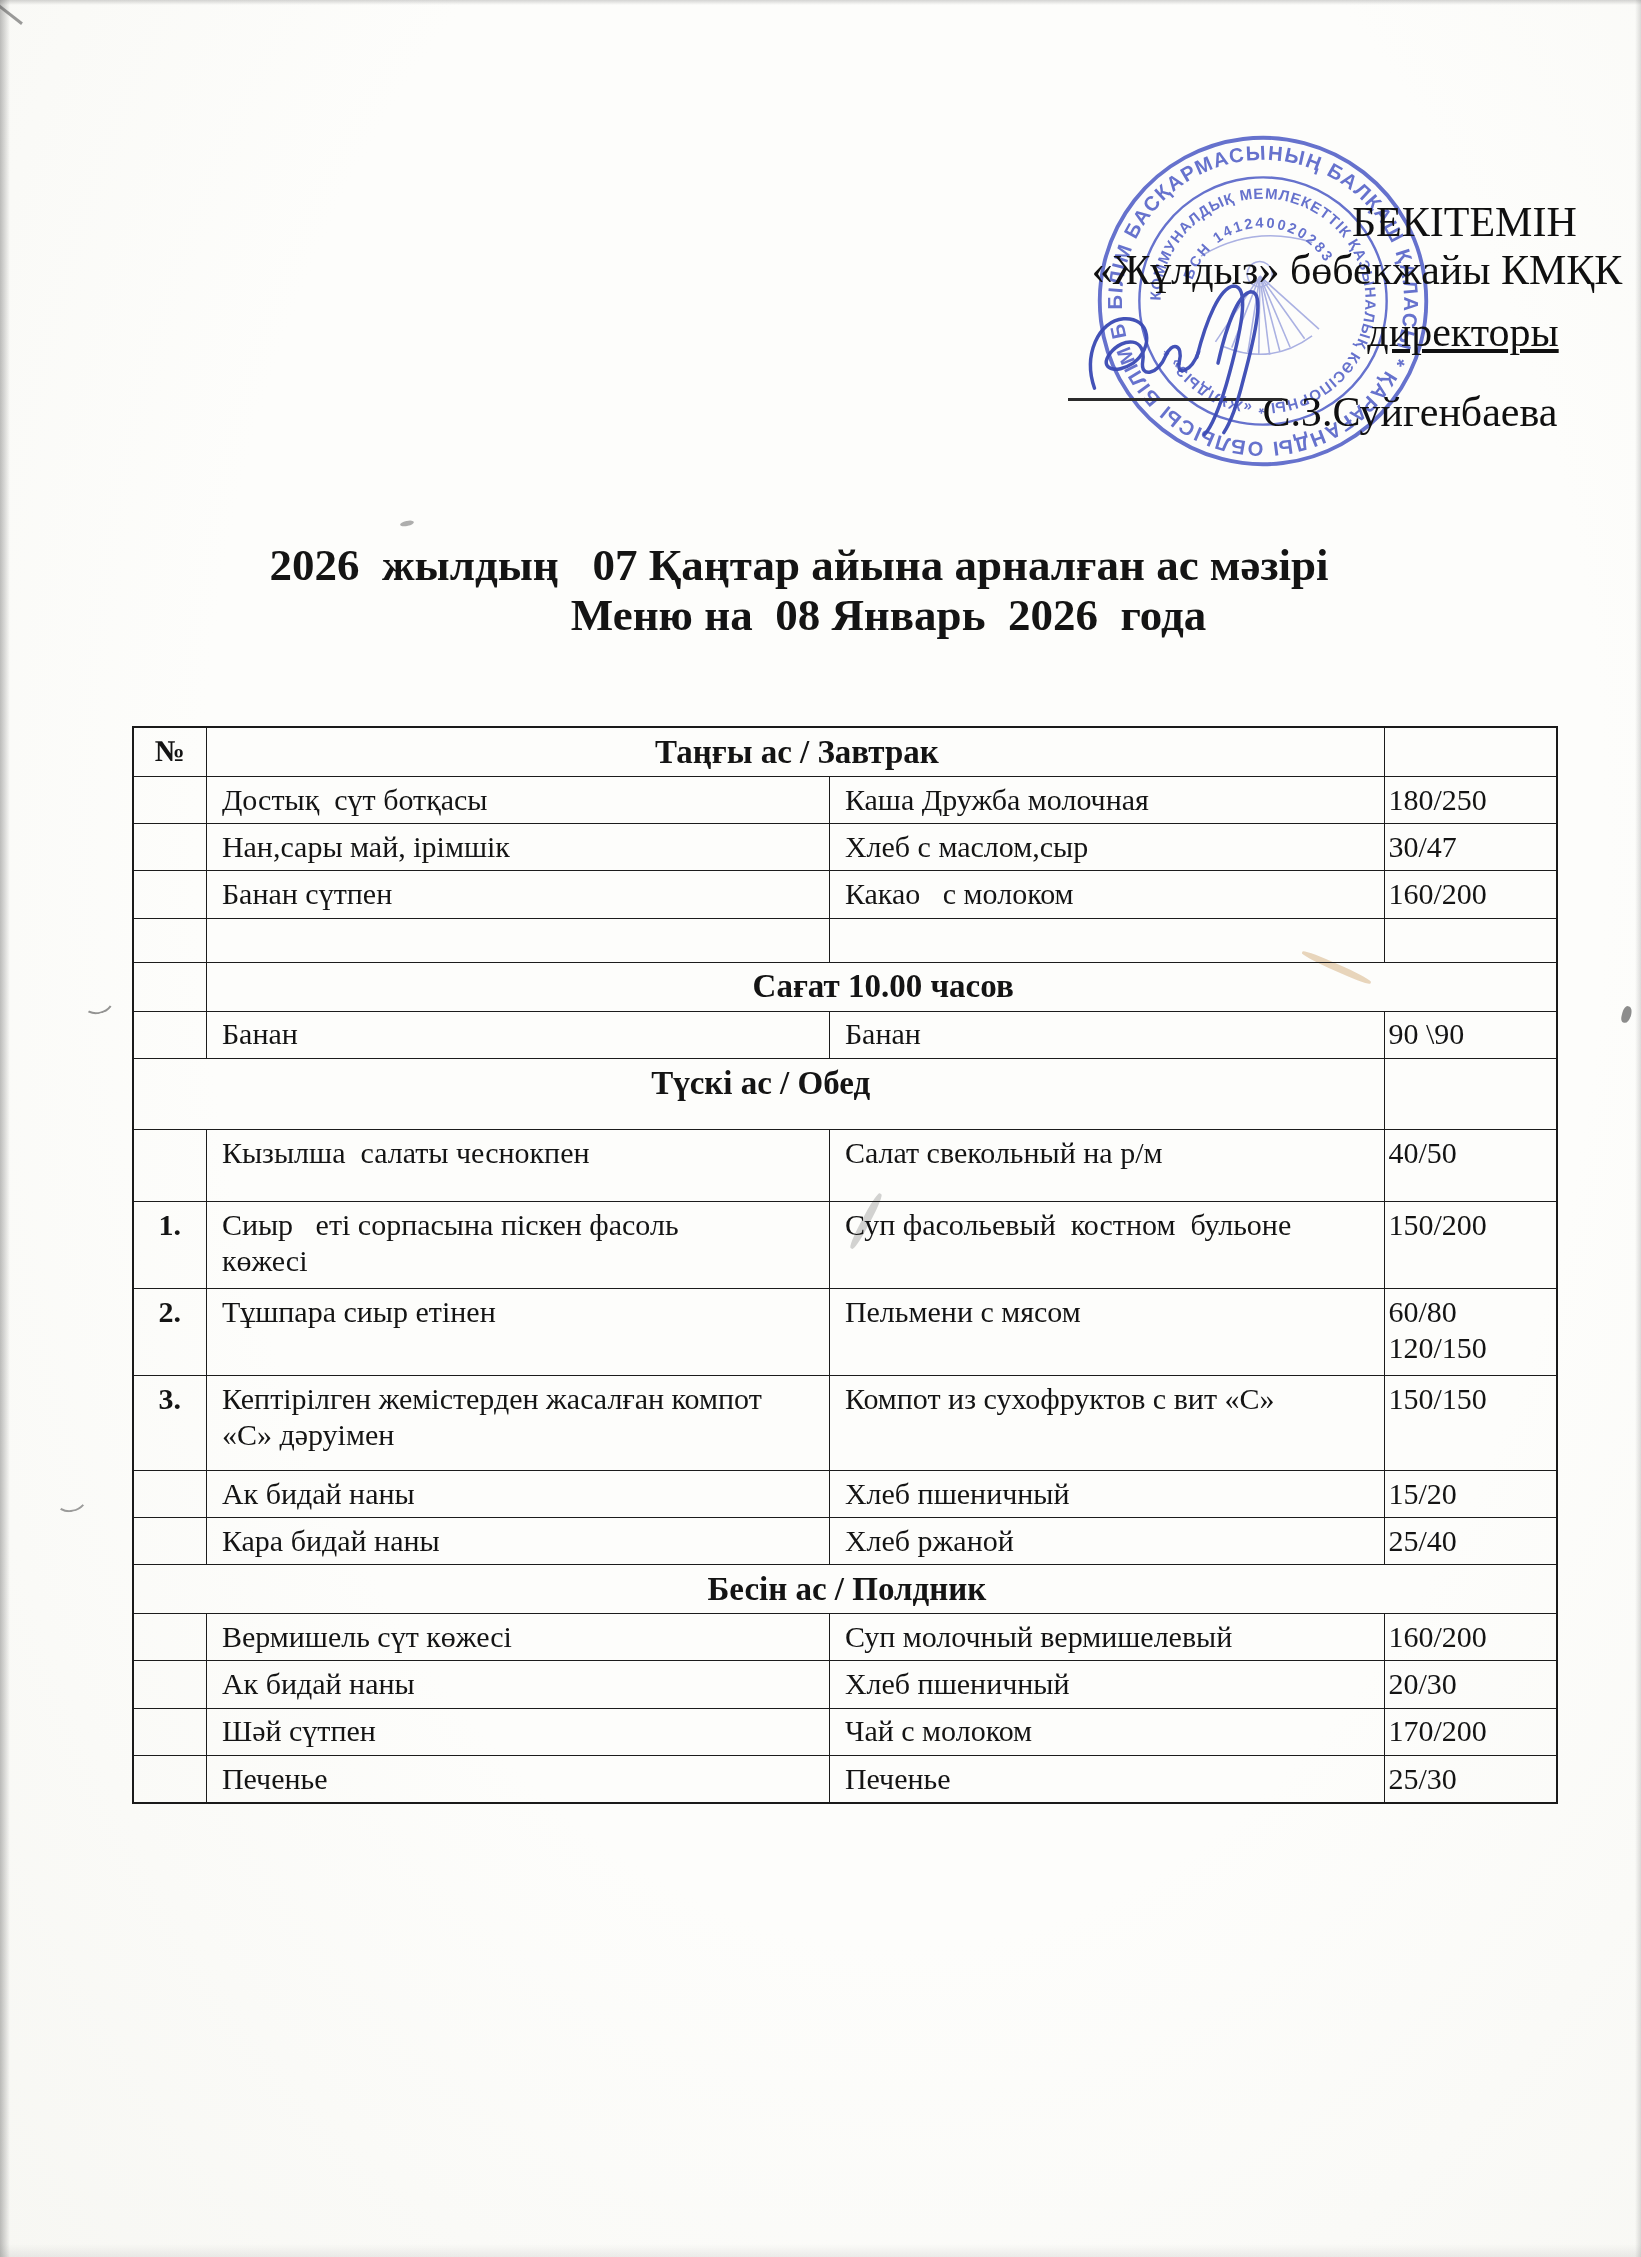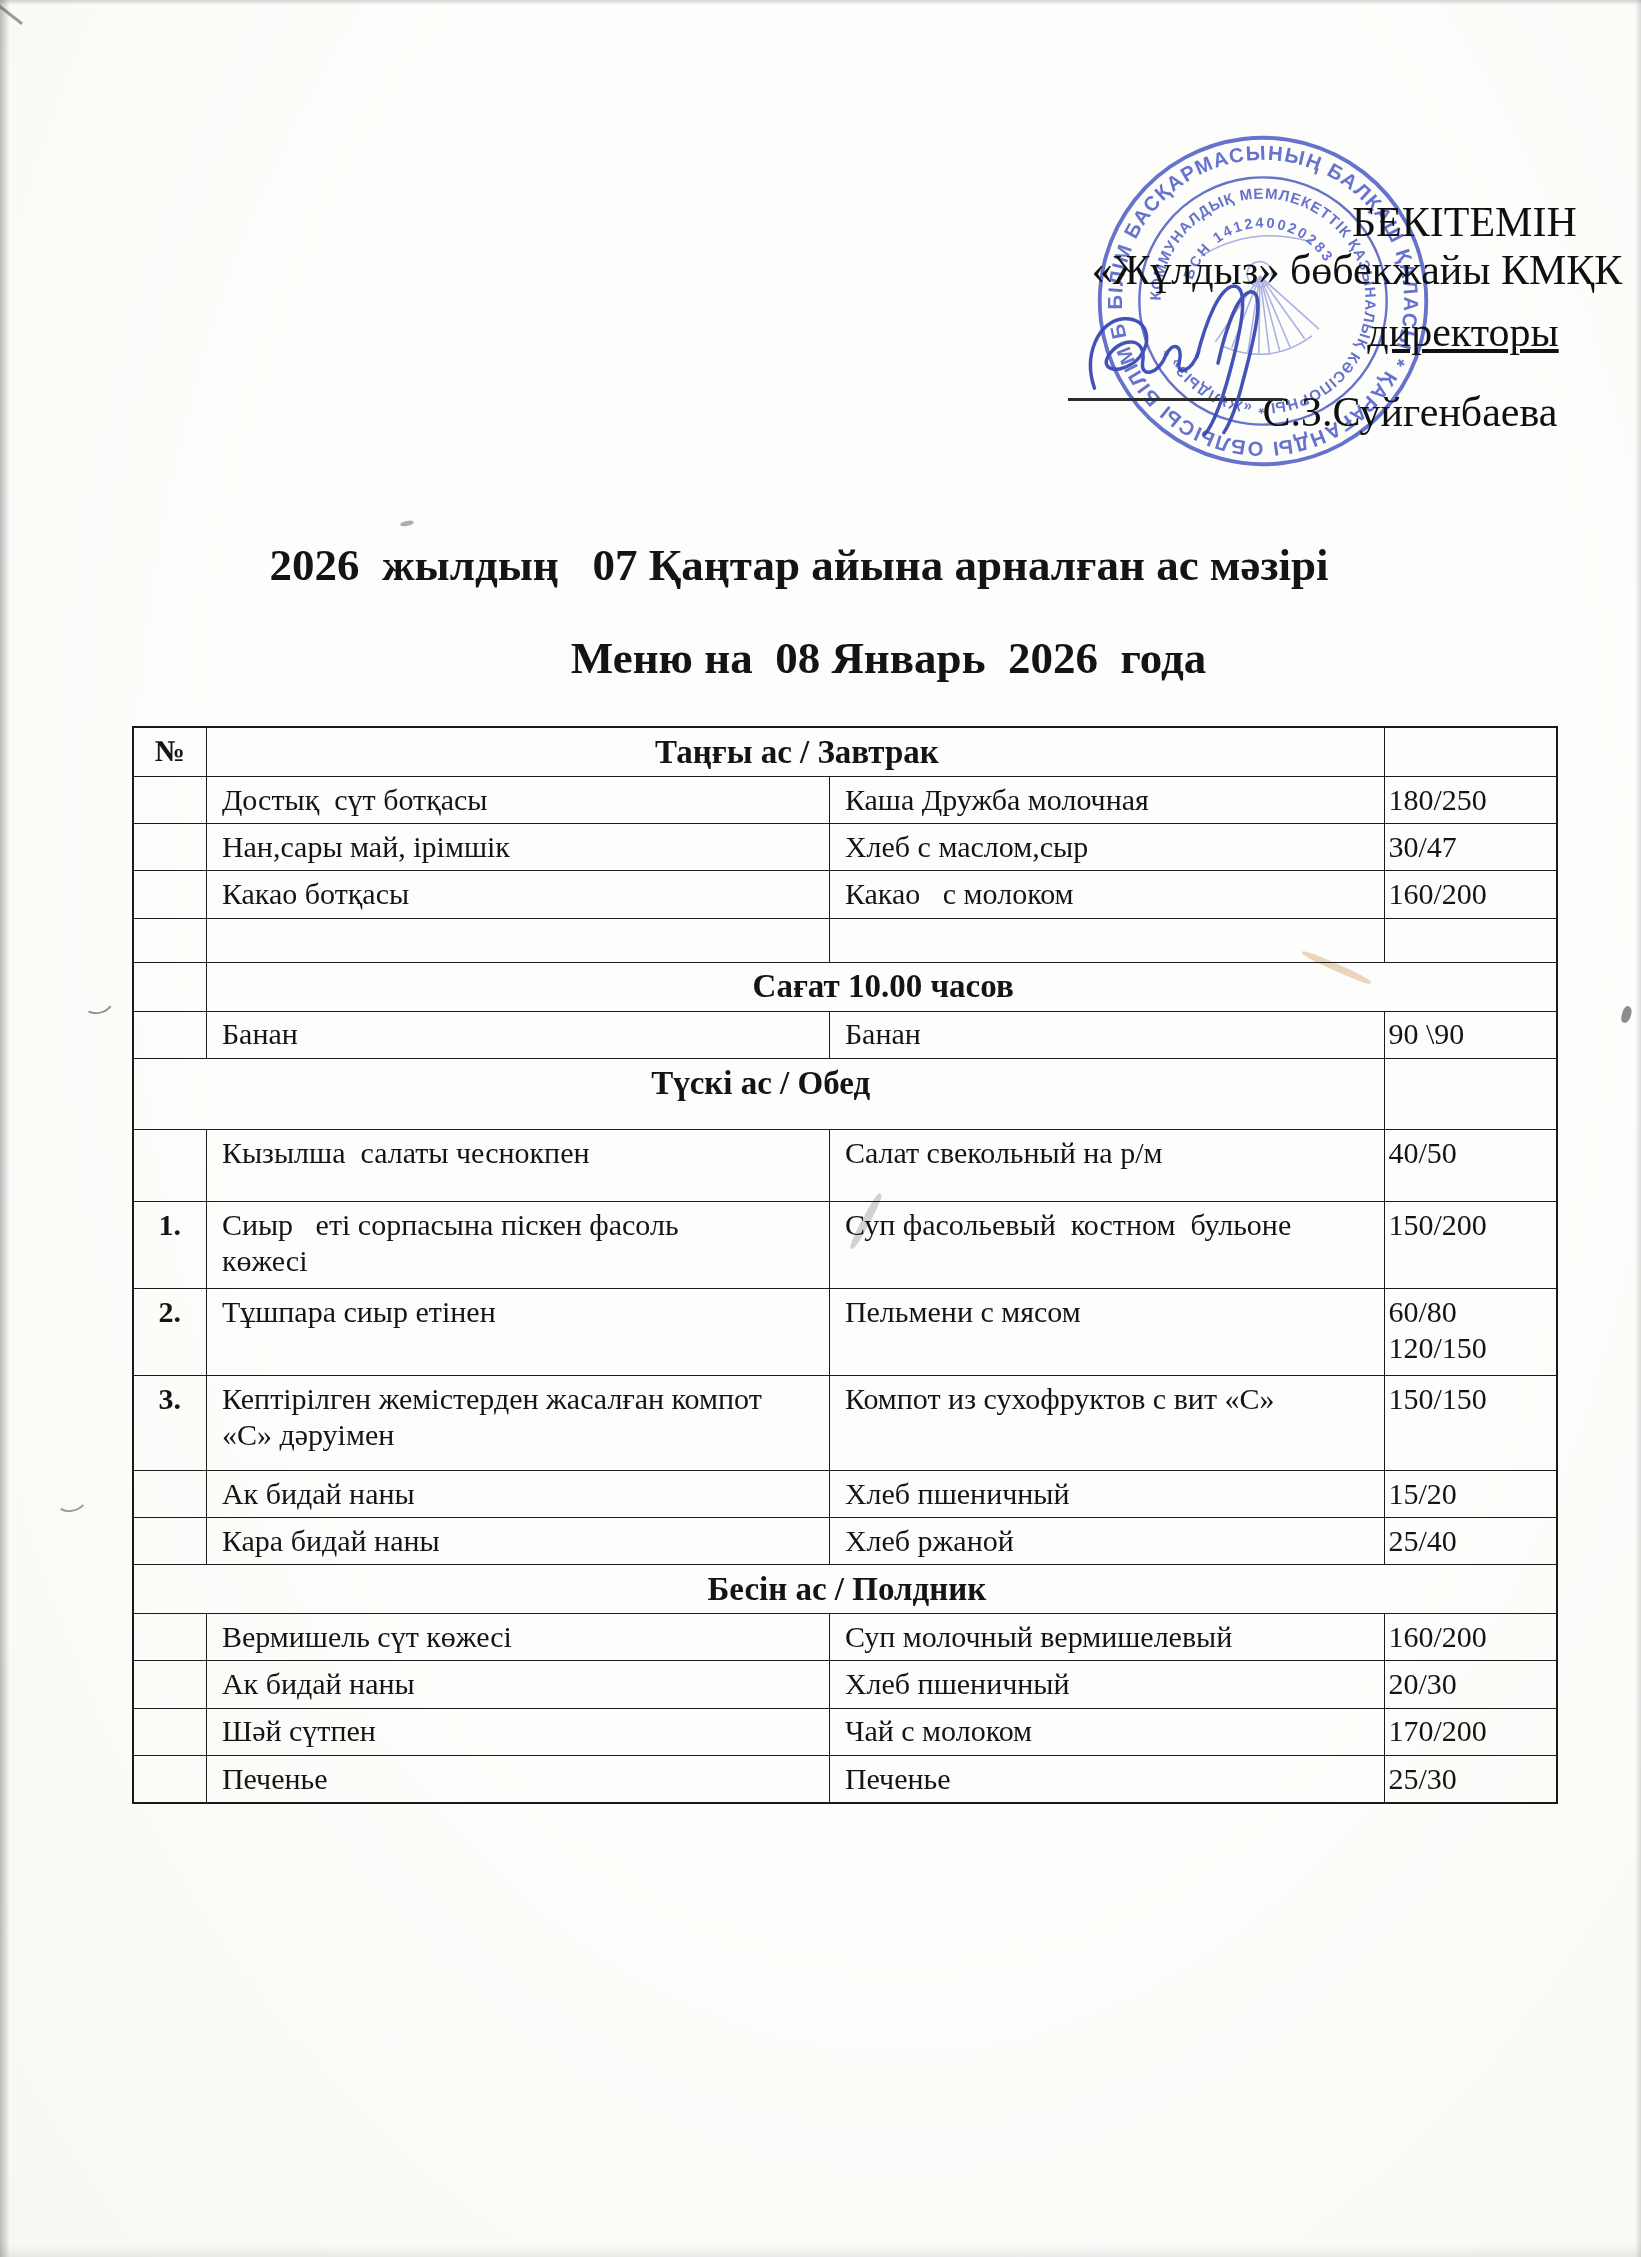--- a/index.html
+++ b/index.html
@@ -31,21 +31,21 @@
   
   .stamp { position:absolute; left:1093px; top:131px; width:340px; height:340px;
            transform:rotate(-7deg); opacity:.85; z-index:1; }
   .stamp text { font-family:"Liberation Sans", sans-serif; font-weight:bold; }
   .sig { position:absolute; left:1081px; top:278px; width:247px; height:178px; z-index:4; }
 
   
   .title-line { position:absolute; font-weight:bold; white-space:pre; color:#141414;
                 text-align:center; font-size:45px; }
   .title-1 { left:193px; top:539px; width:1212px; }
-  .title-2 { left:280px; top:632px; width:1217px; }
+  .title-2 { left:280px; top:589px; width:1217px; }
 
   
   table.menu { position:absolute; left:132px; top:726px; width:1424px;
                border-collapse:collapse; table-layout:fixed; z-index:2; }
   table.menu { border:2.9px solid #1a1a1a; }
   .menu td { border:1.9px solid #1c1c1c; vertical-align:top; font-size:30px;
              line-height:1.22; padding:4.8px 11.6px 3.9px 15.4px; white-space:pre-wrap;
              overflow:hidden; color:#141414; }
   .menu td.num     { text-align:center; font-weight:bold; padding:4.8px 1.9px; font-size:30px; }
   .menu td.section { text-align:center; font-weight:bold; font-size:33px; padding-top:3.9px; }
@@ -172,21 +172,21 @@
           <td class="portion">180/250</td>
         </tr>
         <tr>
           <td class="num"></td>
           <td class="kk">Нан,сары май, ірімшік</td>
           <td class="ru">Хлеб с маслом,сыр</td>
           <td class="portion">30/47</td>
         </tr>
         <tr>
           <td class="num"></td>
-          <td class="kk">Какао ботқасы</td>
+          <td class="kk">Банан сүтпен</td>
           <td class="ru">Какао   с молоком</td>
           <td class="portion">160/200</td>
         </tr>
         <tr>
           <td class="num"></td>
           <td class="kk"></td>
           <td class="ru"></td>
           <td class="portion"></td>
         </tr>
         <tr>

